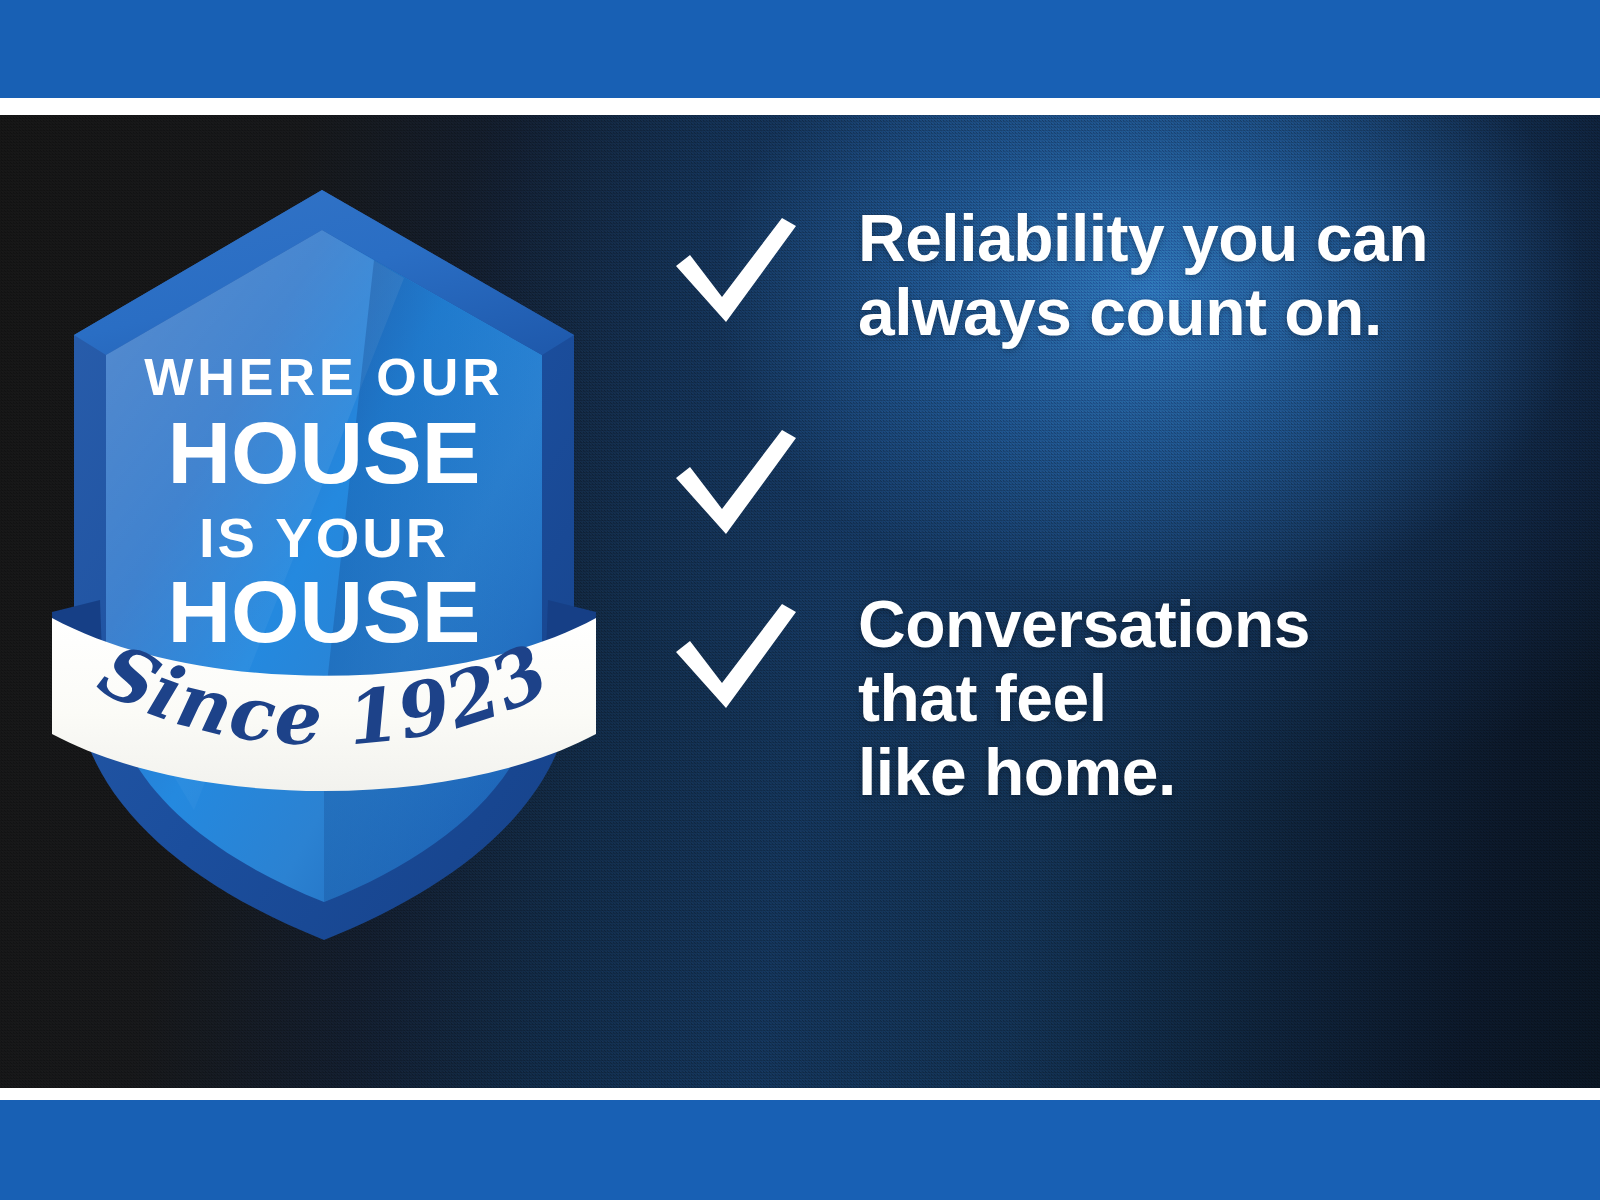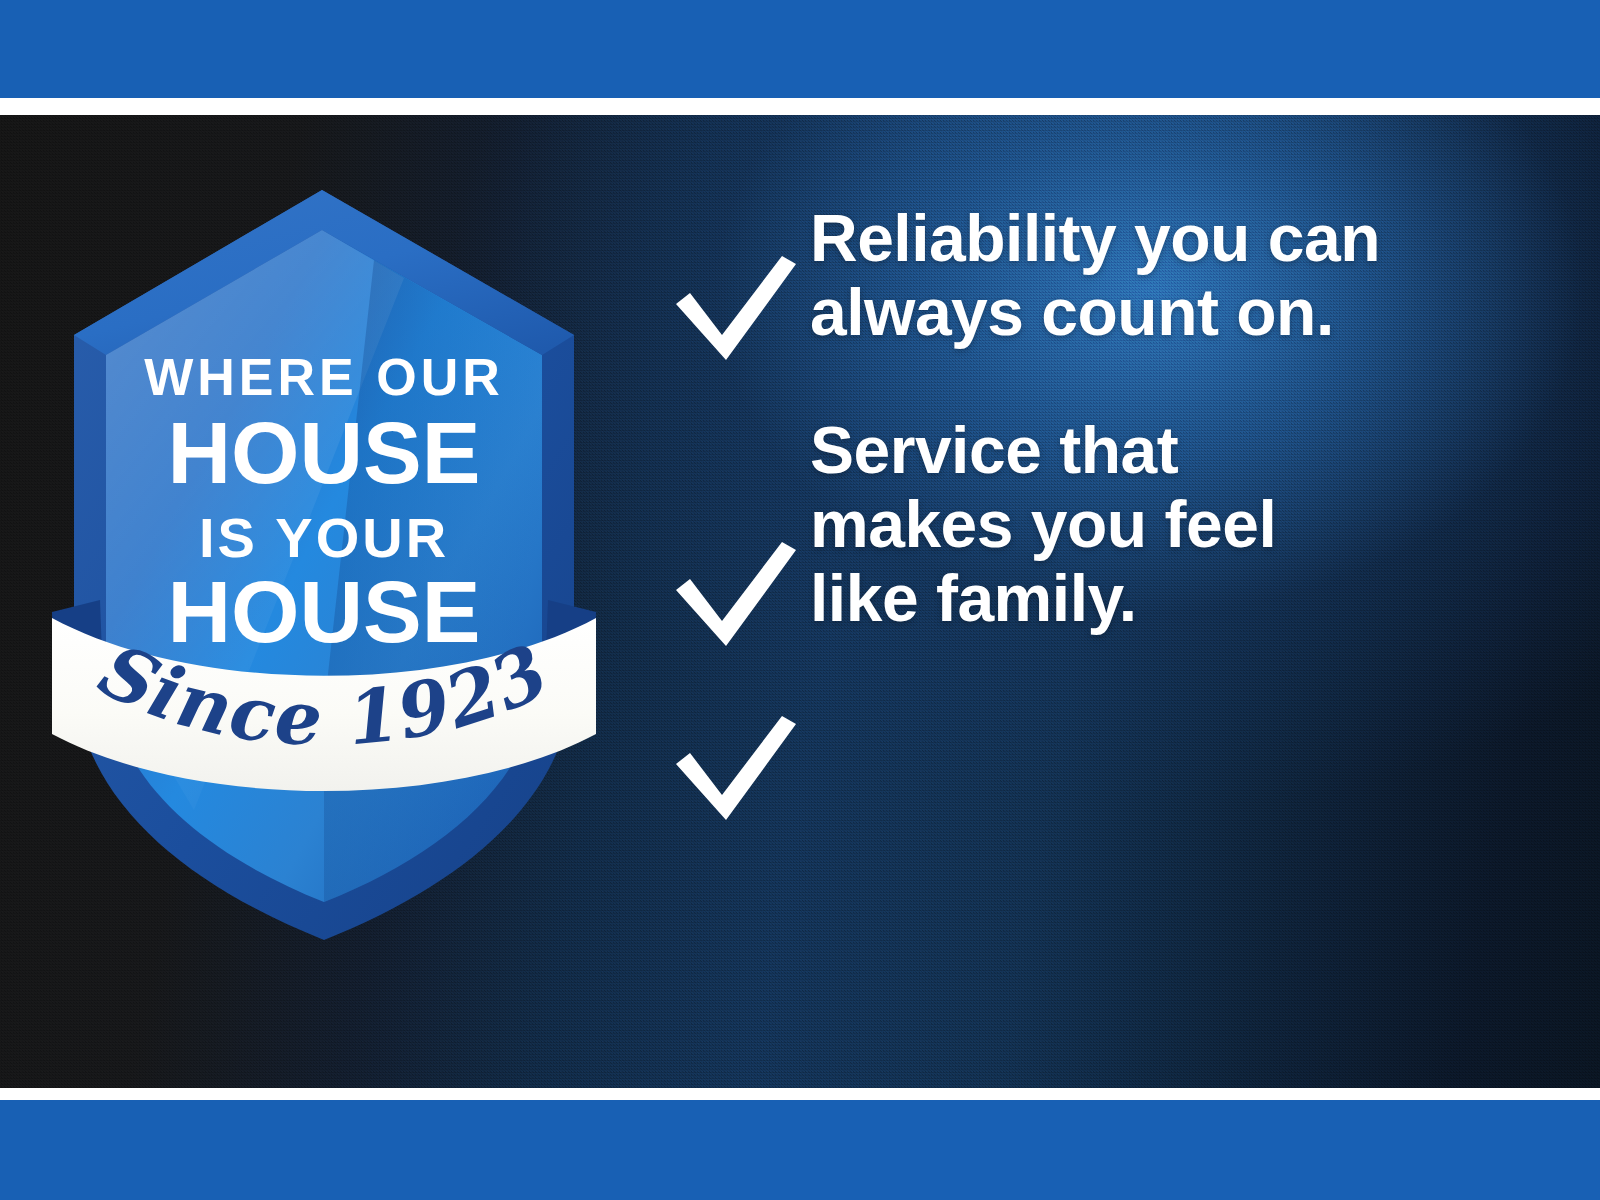--- a/index.html
+++ b/index.html
@@ -121,22 +121,23 @@
   
   #bullets {
     position: absolute;
     left: 660px;
     top: 200px;
     width: 900px;
   }
   .bullet {
     position: relative;
     display: flex;
-    align-items: flex-end;
+    align-items: flex-start;
     margin-bottom: 62px;
+    gap: 48px;
   }
   .bullet:last-child { margin-bottom: 0; }
 
   .check-wrap {
     flex: 0 0 150px;
     height: 112px;
     position: relative;
   }
   .check-wrap svg {
     position: absolute;
@@ -266,31 +267,31 @@
       <div class="bullet-text">Reliability you can
 always count on.</div>
     </div>
 
     <div class="bullet">
       <div class="check-wrap">
         <svg viewBox="0 0 128 112" xmlns="http://www.w3.org/2000/svg">
           <path d="M 6 52 L 20 41 L 52 83 L 112 4 L 126 12 L 56 108 Z" fill="#ffffff"></path>
         </svg>
       </div>
-      <div class="bullet-text">Service that
-makes you feel
-like family.</div>
     </div>
 
     <div class="bullet">
       <div class="check-wrap">
         <svg viewBox="0 0 128 112" xmlns="http://www.w3.org/2000/svg">
           <path d="M 6 52 L 20 41 L 52 83 L 112 4 L 126 12 L 56 108 Z" fill="#ffffff"></path>
         </svg>
       </div>
+      <div class="bullet-text">Conversations
+that feel
+like home.</div>
     </div>
 
   </div>
 
   <div class="band-gap gap-bottom"></div>
   <div class="band band-bottom"></div>
 
 </div>
 
 </body></html>

